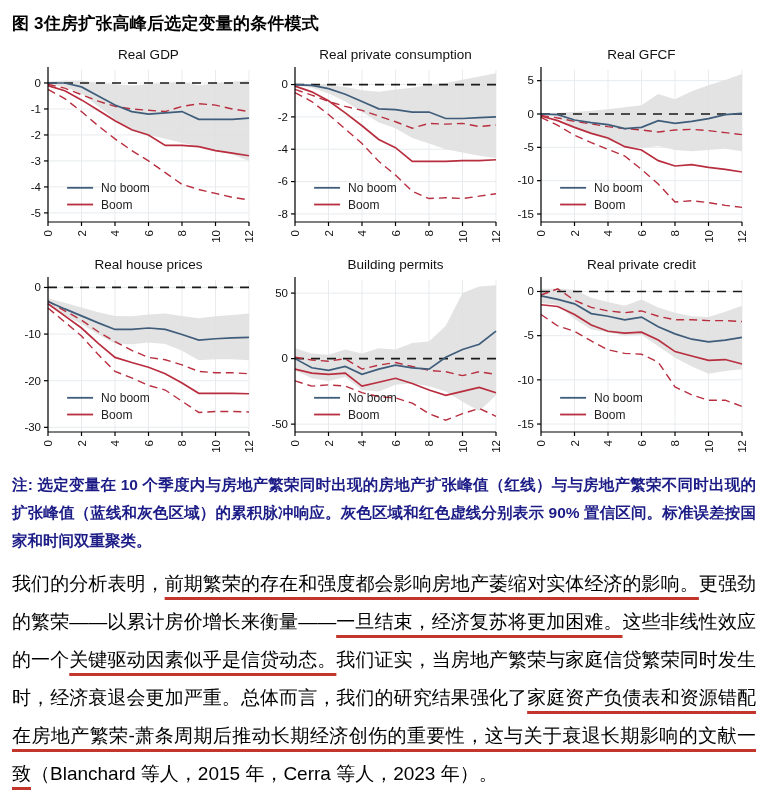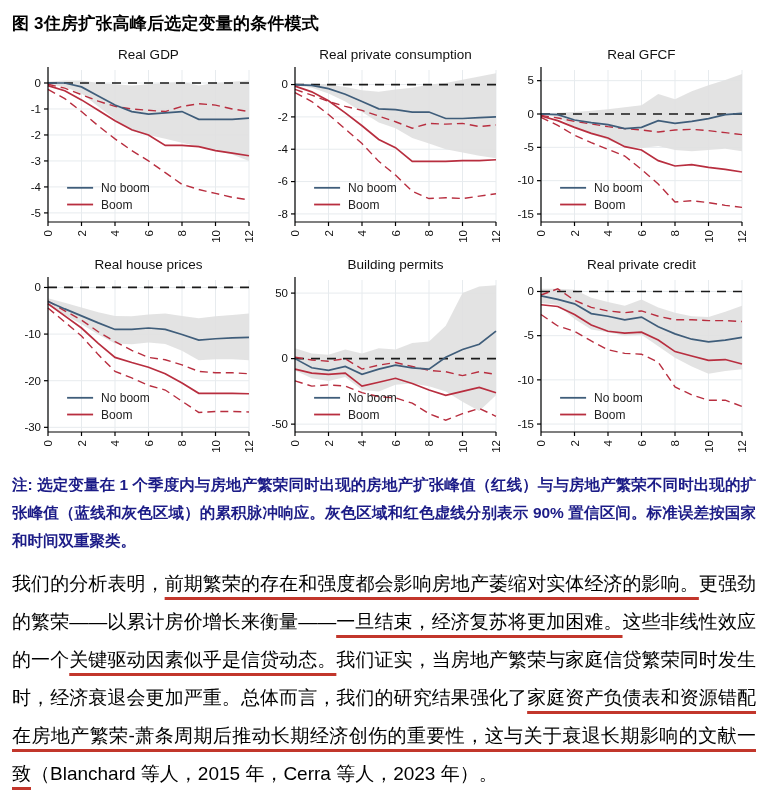--- a/index.html
+++ b/index.html
@@ -322,15 +322,15 @@
           <line x1="237" y1="177" x2="237" y2="181" stroke="#000000" stroke-width="1.2"></line>
           <text transform="translate(241 185) rotate(-90)" text-anchor="end" font-size="11.5" fill="#111">12</text>
           <text x="136.5" y="14" text-anchor="middle" font-size="13.5" fill="#111">Real private credit</text>
           <line x1="55.095" y1="142.8" x2="81.095" y2="142.8" stroke="#3f5d7a" stroke-width="1.8"></line>
           <text x="89.095" y="146.8" font-size="12" fill="#222">No boom</text>
           <line x1="55.095" y1="159.52" x2="81.095" y2="159.52" stroke="#b82e3f" stroke-width="1.8"></line>
           <text x="89.095" y="163.52" font-size="12" fill="#222">Boom</text>
         </svg>
       </div>
     </div>
-  <p class="note" id="note" style="color: rgb(28, 28, 135);">注: 选定变量在 1 个季度内与房地产繁荣同时出现的房地产扩张峰值（红线）与与房地产繁荣不同时出现的扩张峰值（蓝线和灰色区域）的累积脉冲响应。灰色区域和红色虚线分别表示 90% 置信区间。标准误差按国家和时间双重聚类。</p>
+  <p class="note" id="note" style="color: rgb(28, 28, 135);">注: 选定变量在 10 个季度内与房地产繁荣同时出现的房地产扩张峰值（红线）与与房地产繁荣不同时出现的扩张峰值（蓝线和灰色区域）的累积脉冲响应。灰色区域和红色虚线分别表示 90% 置信区间。标准误差按国家和时间双重聚类。</p>
   <p class="body-para" id="body-paragraph"><span>我们的分析表明，</span><span class="ul">前期繁荣的存在和强度都会影响房地产萎缩对实体经济的影响。</span><span>更强劲的繁荣——以累计房价增长来衡量——</span><span class="ul">一旦结束，经济复苏将更加困难。</span><span>这些非线性效应的一个</span><span class="ul">关键驱动因素似乎是信贷动态。</span><span>我们证实，当房地产繁荣与家庭信贷繁荣同时发生时，经济衰退会更加严重。总体而言，我们的研究结果强化了</span><span class="ul">家庭资产负债表和资源错配在房地产繁荣-萧条周期后推动长期经济创伤的重要性，这与关于衰退长期影响的文献一致</span><span>（Blanchard 等人，2015 年，Cerra 等人，2023 年）。</span></p>
 </div>
 
 </body></html>

